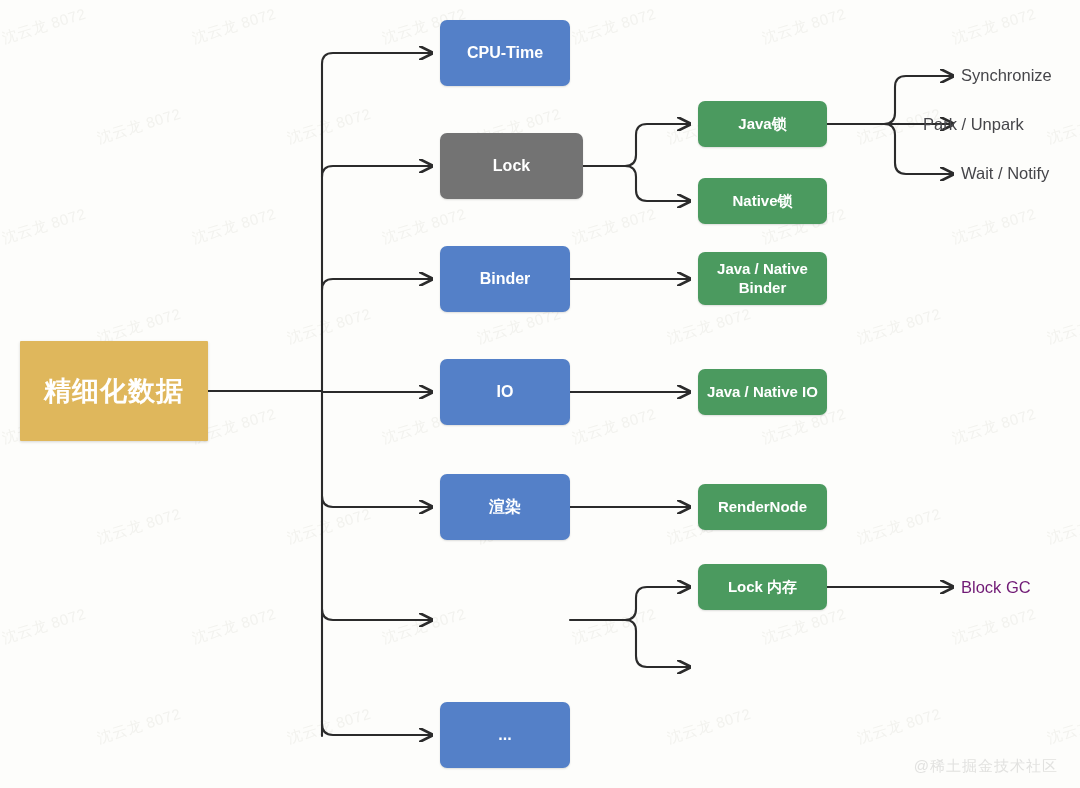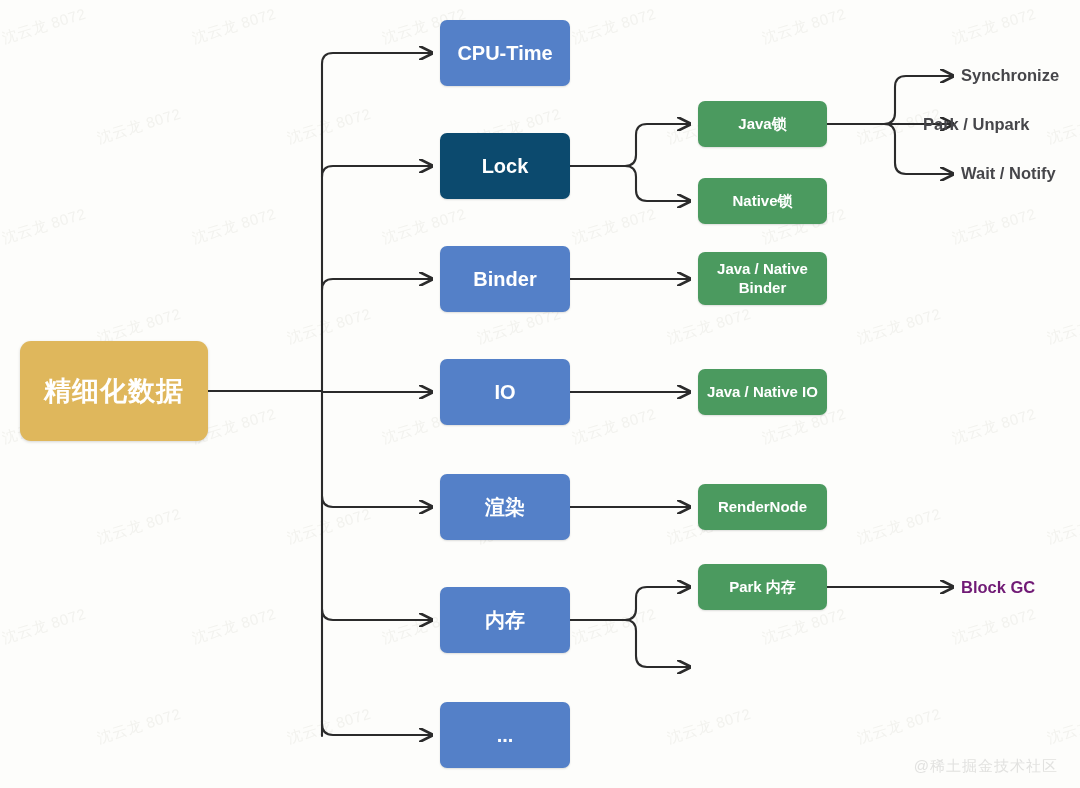--- a/index.html
+++ b/index.html
@@ -49,39 +49,39 @@
     text-align: center;
     color: #ffffff;
     font-weight: bold;
     border-radius: 7px;
     z-index: 2;
     line-height: 1.22;
     box-shadow: 0 1px 2px rgba(0,0,0,0.13);
   }
   .node.root {
     background: #dfb75c;
-    border-radius: 11px;
+    border-radius: 1px;
     font-size: 27px;
     letter-spacing: 1px;
     box-shadow: 0 1px 3px rgba(0,0,0,0.16);
   }
   .node.blue {
     background: #5480c8;
-    font-size: 20px;
+    font-size: 16px;
   }
   .node.green {
     background: #4b9a5f;
     font-size: 15px;
   }
   .leaf-label {
     position: absolute;
     z-index: 2;
     color: #46464a;
     font-size: 16.5px;
-    font-weight: bold;
+    font-weight: normal;
     white-space: nowrap;
     font-family: "Liberation Sans", "DejaVu Sans", sans-serif;
   }
   #credit {
     position: absolute;
     right: 22px;
     bottom: 12px;
     z-index: 3;
     color: #e2e2e0;
     font-size: 15px;
@@ -184,33 +184,32 @@
       <path d="M 884 124 L 953 124" marker-end="url(#arrow)"></path>
       <path d="M 884 124 Q 895 124 895 135 L 895 163 Q 895 174 906 174 L 953 174" marker-end="url(#arrow)"></path>
 
       <path d="M 827 587 L 953 587" marker-end="url(#arrow)"></path>
     </g>
   </svg>
 
   <div class="node root" style="left: 20px; top: 341px; width: 188px; height: 100px; background: rgb(223, 183, 92);">精细化数据</div>
 
   <div class="node blue" style="left: 440px; top: 20px; width: 130px; height: 66px; background: rgb(84, 128, 200);">CPU-Time</div>
-  <div class="node blue" style="left: 440px; top: 133px; width: 130px; height: 66px; background: #0c4a6e;">Lock</div>
+  <div class="node blue" style="left: 440px; top: 133px; width: 143px; height: 66px; background: #737373;">Lock</div>
   <div class="node blue" style="left: 440px; top: 246px; width: 130px; height: 66px; background: rgb(84, 128, 200);">Binder</div>
   <div class="node blue" style="left: 440px; top: 359px; width: 130px; height: 66px; background: rgb(84, 128, 200);">IO</div>
   <div class="node blue" style="left: 440px; top: 474px; width: 130px; height: 66px; background: rgb(84, 128, 200);">渲染</div>
-  <div class="node blue" style="left: 440px; top: 587px; width: 130px; height: 66px; background: rgb(84, 128, 200);">内存</div>
   <div class="node blue" style="left: 440px; top: 702px; width: 130px; height: 66px; background: rgb(84, 128, 200);">...</div>
 
   <div class="node green" style="left: 698px; top: 101px; width: 129px; height: 46px; background: rgb(75, 154, 95);">Java锁</div>
   <div class="node green" style="left: 698px; top: 178px; width: 129px; height: 46px; background: rgb(75, 154, 95);">Native锁</div>
   <div class="node green" style="left: 698px; top: 252px; width: 129px; height: 53px; background: rgb(75, 154, 95);">Java / Native<br>Binder</div>
   <div class="node green" style="left: 698px; top: 484px; width: 129px; height: 46px; background: rgb(75, 154, 95);">RenderNode</div>
   <div class="node green" style="left: 698px; top: 369px; width: 129px; height: 46px; background: rgb(75, 154, 95);">Java / Native IO</div>
-  <div class="node green" style="left: 698px; top: 564px; width: 129px; height: 46px; background: rgb(75, 154, 95);">Park 内存</div>
+  <div class="node green" style="left: 698px; top: 564px; width: 129px; height: 46px; background: rgb(75, 154, 95);">Lock 内存</div>
 
   <div class="leaf-label" style="left: 961px; top: 66px; color: rgb(70, 70, 74);">Synchronize</div>
   <div class="leaf-label" style="left: 923px; top: 115px; color: rgb(70, 70, 74);">Park / Unpark</div>
   <div class="leaf-label" style="left: 961px; top: 164px; color: rgb(70, 70, 74);">Wait / Notify</div>
   <div class="leaf-label" style="left: 961px; top: 578px; color: #701a75;">Block GC</div>
 
   <div id="credit" style="color: rgb(226, 226, 224);">@稀土掘金技术社区</div>
 </div>
 
 </body></html>

